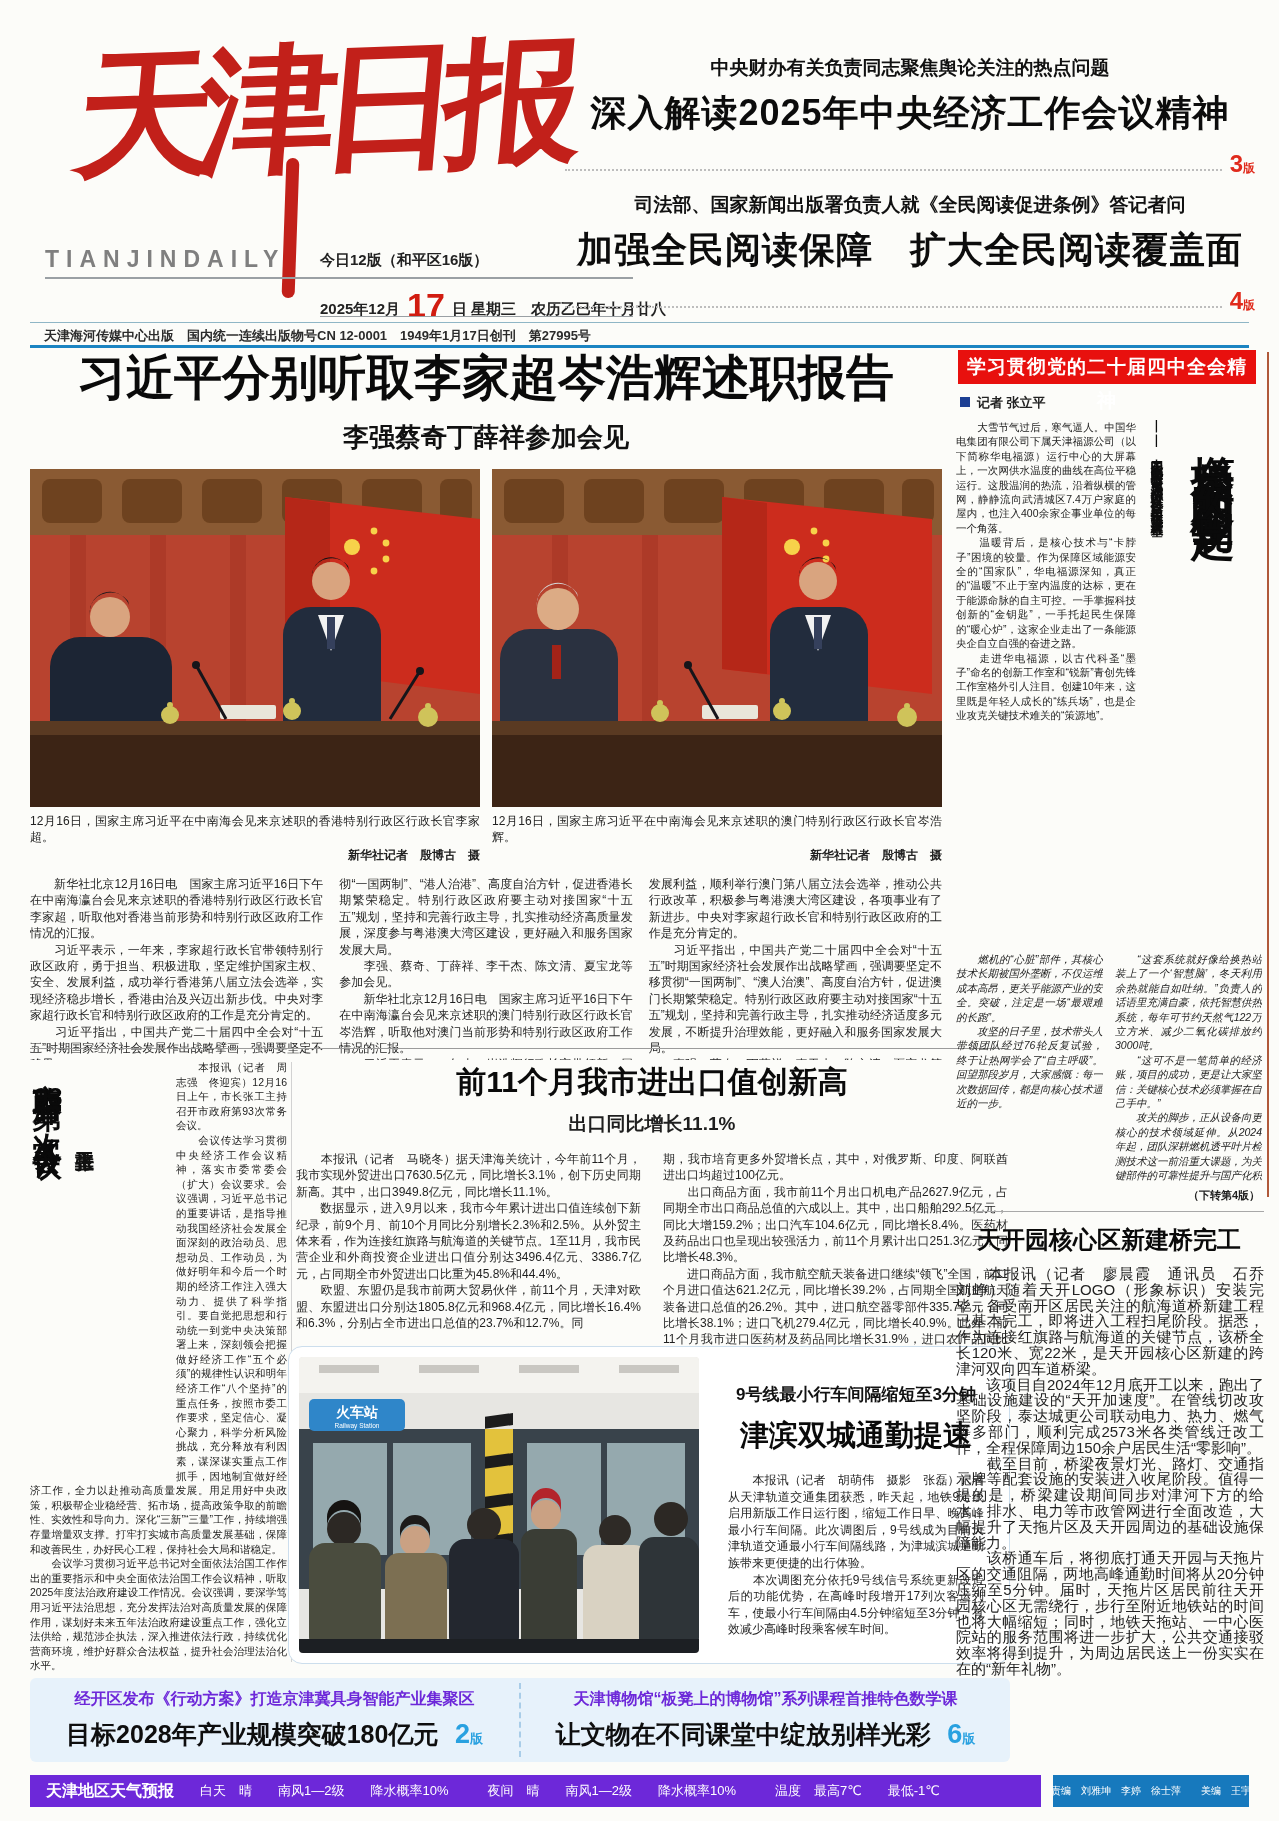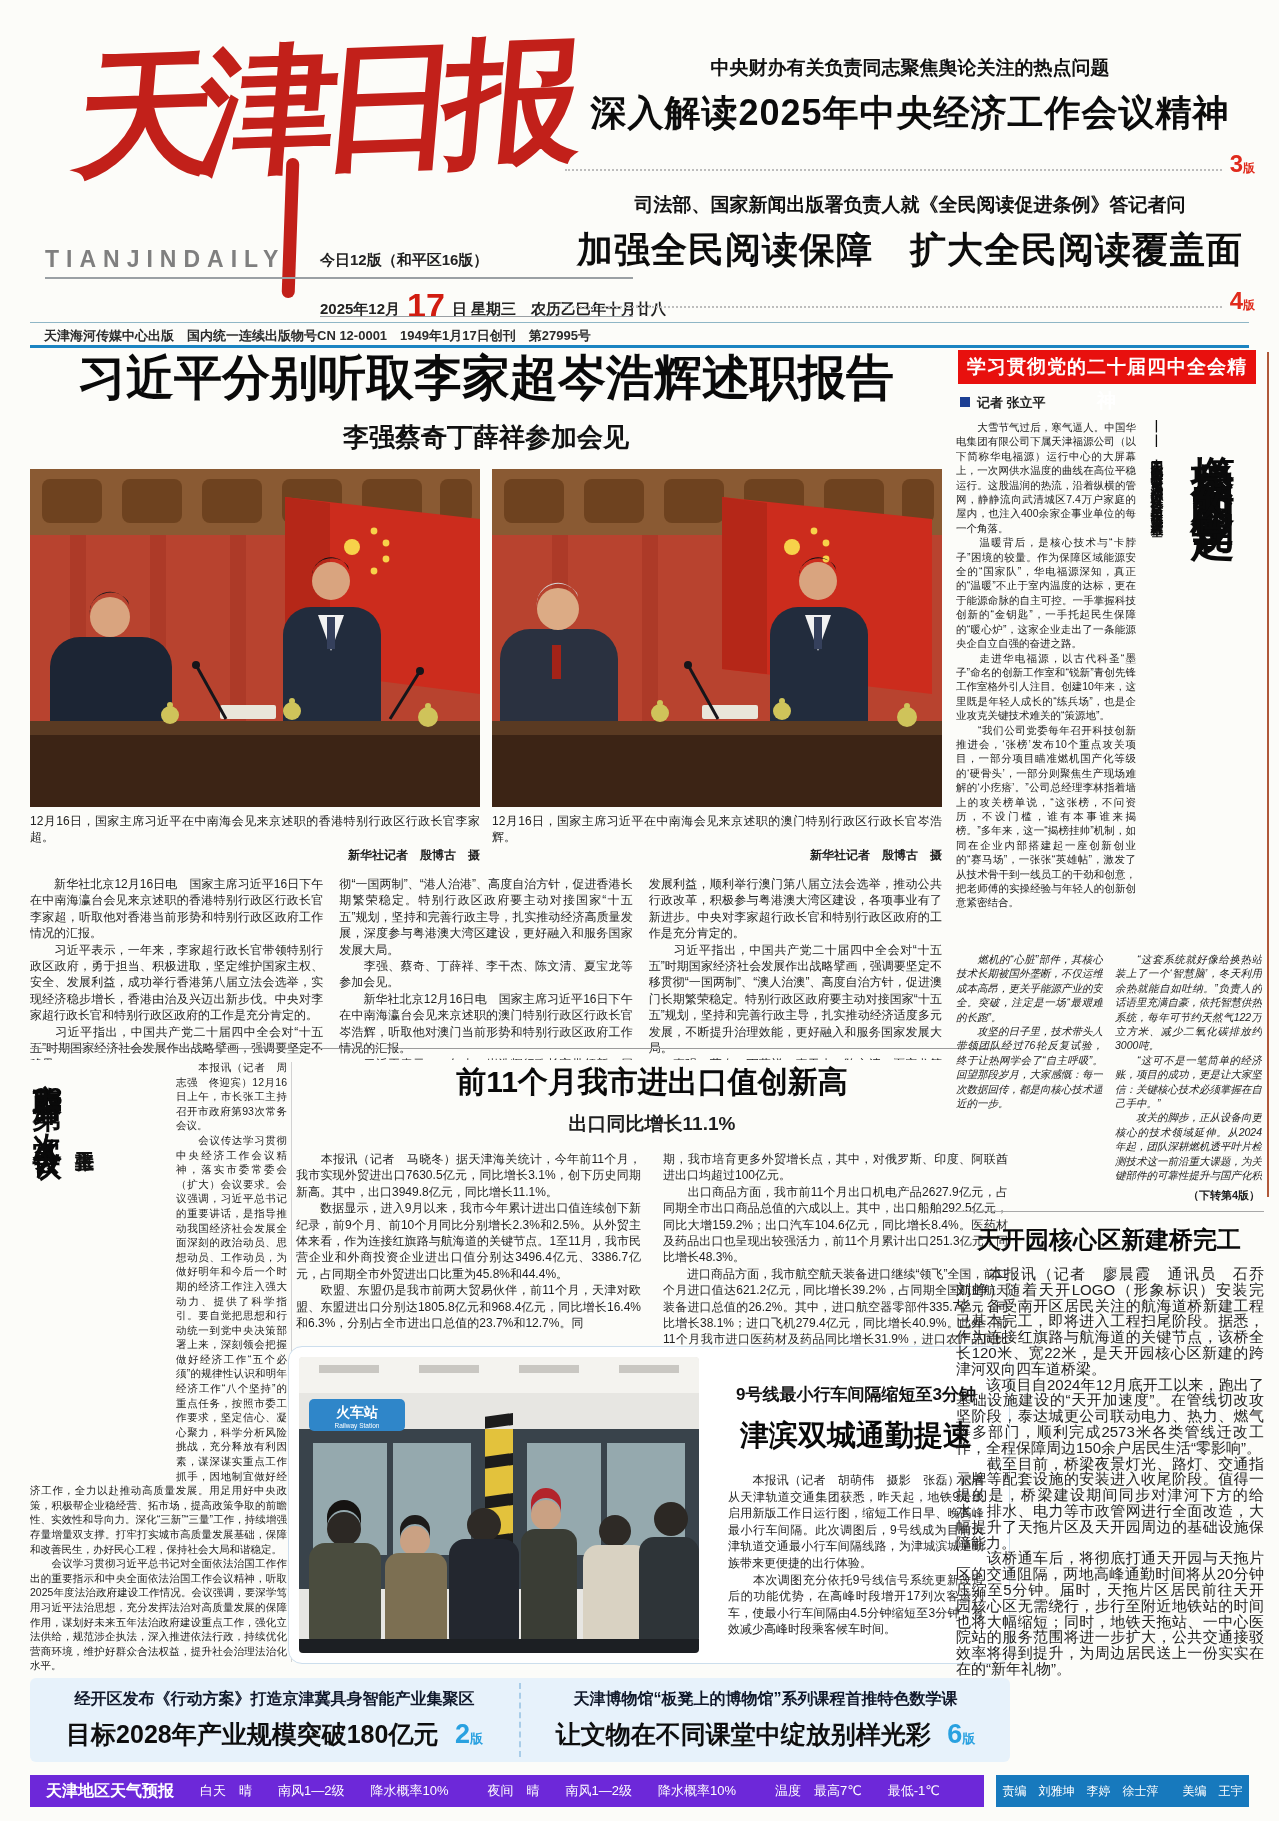--- a/index.html
+++ b/index.html
@@ -58,32 +58,32 @@
          box-sizing:border-box;padding:10px;display:flex;gap:14px;}
   .metro svg{display:block;width:400px;height:296px;border-radius:4px;}
   .metro-right{flex:1;}
   .metro-kicker{font-size:17px;font-weight:bold;text-align:center;margin-top:26px;color:#111;}
   .metro-head{font-size:29px;font-weight:900;text-align:center;margin-top:10px;color:#0a0a0a;}
   .metro-body{width:256px;margin:16px auto 0;font-size:12px;line-height:16.6px;text-align:justify;height:168px;overflow:hidden;}
   
   .teasers{left:30px;top:1678px;width:980px;height:84px;background:#e7f2fb;border-radius:6px;display:flex;align-items:center;}
   .tcell{flex:1;text-align:center;padding:6px 10px;}
   .tcell:first-child{border-right:2px dashed #a9cde8;}
-  .t-kicker{font-size:16px;font-weight:bold;color:#0f172a;}
+  .t-kicker{font-size:16px;font-weight:bold;color:#6d28d9;}
   .t-row{margin-top:8px;}
   .t-head{font-size:25px;font-weight:900;color:#0e0e0e;display:inline;}
   .t-chip{display:inline;color:#29a1e0;font-weight:900;margin-left:12px;}
   .t-chip .n{font-size:27px;}
   .t-chip .w{font-size:13px;}
   
   .weather{left:30px;top:1775px;width:1219px;height:32px;display:flex;gap:12px;}
   .w-main{flex:1;background:#6d28d9;color:#fff;display:flex;align-items:center;padding:0 16px;white-space:nowrap;overflow:hidden;}
   .w-label{font-size:16px;font-weight:900;margin-right:26px;}
   .w-details{font-size:13px;}
-  .w-credits{width:253px;background:#1779bd;color:#fff;font-size:12px;display:flex;align-items:center;justify-content:center;white-space:nowrap;}
+  .w-credits{width:196px;background:#1779bd;color:#fff;font-size:10px;display:flex;align-items:center;justify-content:center;white-space:nowrap;}
   
   .rail{left:948px;top:350px;width:322px;}
   .banner{margin:0 14px 0 10px;height:34px;background:#e8100e;color:#fff;font-size:19px;font-weight:900;
           text-align:center;line-height:34px;letter-spacing:1px;}
   .byline{margin:10px 0 0 12px;font-size:13px;font-weight:bold;color:#222;}
   .sq{display:inline-block;width:10px;height:10px;background:#1d3f93;margin-right:7px;}
   .innov1{display:flex;margin-top:8px;height:522px;padding-left:8px;}
   .icol1{width:180px;font-size:10.5px;line-height:14.4px;text-align:justify;overflow:hidden;height:522px;color:#222;}
   .vsub{writing-mode:vertical-rl;font-size:12.5px;font-weight:bold;margin-left:12px;height:522px;letter-spacing:2px;color:#0d0d0d;}
   .vhead{writing-mode:vertical-rl;font-size:44px;font-weight:900;margin-left:14px;height:522px;letter-spacing:8px;color:#0a0a0a;line-height:1.55;}
@@ -347,21 +347,20 @@
 </div>
 
 <div class="abs rail">
   <div class="banner">学习贯彻党的二十届四中全会精神</div>
   <div class="byline"><span class="sq"></span><span>记者 张立平</span></div>
   <div class="innov1">
     <div class="icol1">
         <p>　　大雪节气过后，寒气逼人。中国华电集团有限公司下属天津福源公司（以下简称华电福源）运行中心的大屏幕上，一次网供水温度的曲线在高位平稳运行。这股温润的热流，沿着纵横的管网，静静流向武清城区7.4万户家庭的屋内，也注入400余家企事业单位的每一个角落。</p>
         <p>　　温暖背后，是核心技术与“卡脖子”困境的较量。作为保障区域能源安全的“国家队”，华电福源深知，真正的“温暖”不止于室内温度的达标，更在于能源命脉的自主可控。一手掌握科技创新的“金钥匙”，一手托起民生保障的“暖心炉”，这家企业走出了一条能源央企自立自强的奋进之路。</p>
         <p>　　走进华电福源，以古代科圣“墨子”命名的创新工作室和“锐新”青创先锋工作室格外引人注目。创建10年来，这里既是年轻人成长的“练兵场”，也是企业攻克关键技术难关的“策源地”。</p>
-        <p>　　“我们公司党委每年召开科技创新推进会，‘张榜’发布10个重点攻关项目，一部分项目瞄准燃机国产化等级的‘硬骨头’，一部分则聚焦生产现场难解的‘小疙瘩’。”公司总经理李林指着墙上的攻关榜单说，“这张榜，不问资历，不设门槛，谁有本事谁来揭榜。”多年来，这一“揭榜挂帅”机制，如同在企业内部搭建起一座创新创业的“赛马场”，一张张“英雄帖”，激发了从技术骨干到一线员工的干劲和创意，把老师傅的实操经验与年轻人的创新创意紧密结合。</p>
       </div>
     <div class="vsub">——中国华电集团有限公司下属天津福源公司以科技自立与民生担当筑牢发展根基</div>
     <div class="vhead">攥紧创新的『金钥匙』</div>
   </div>
   <div class="innov2">
     <div class="icol">
         <p>　　燃机的“心脏”部件，其核心技术长期被国外垄断，不仅运维成本高昂，更关乎能源产业的安全。突破，注定是一场“最艰难的长跑”。</p>
         <p>　　攻坚的日子里，技术带头人带领团队经过76轮反复试验，终于让热网学会了“自主呼吸”。回望那段岁月，大家感慨：每一次数据回传，都是向核心技术逼近的一步。</p>
       </div>
     <div class="icol">

